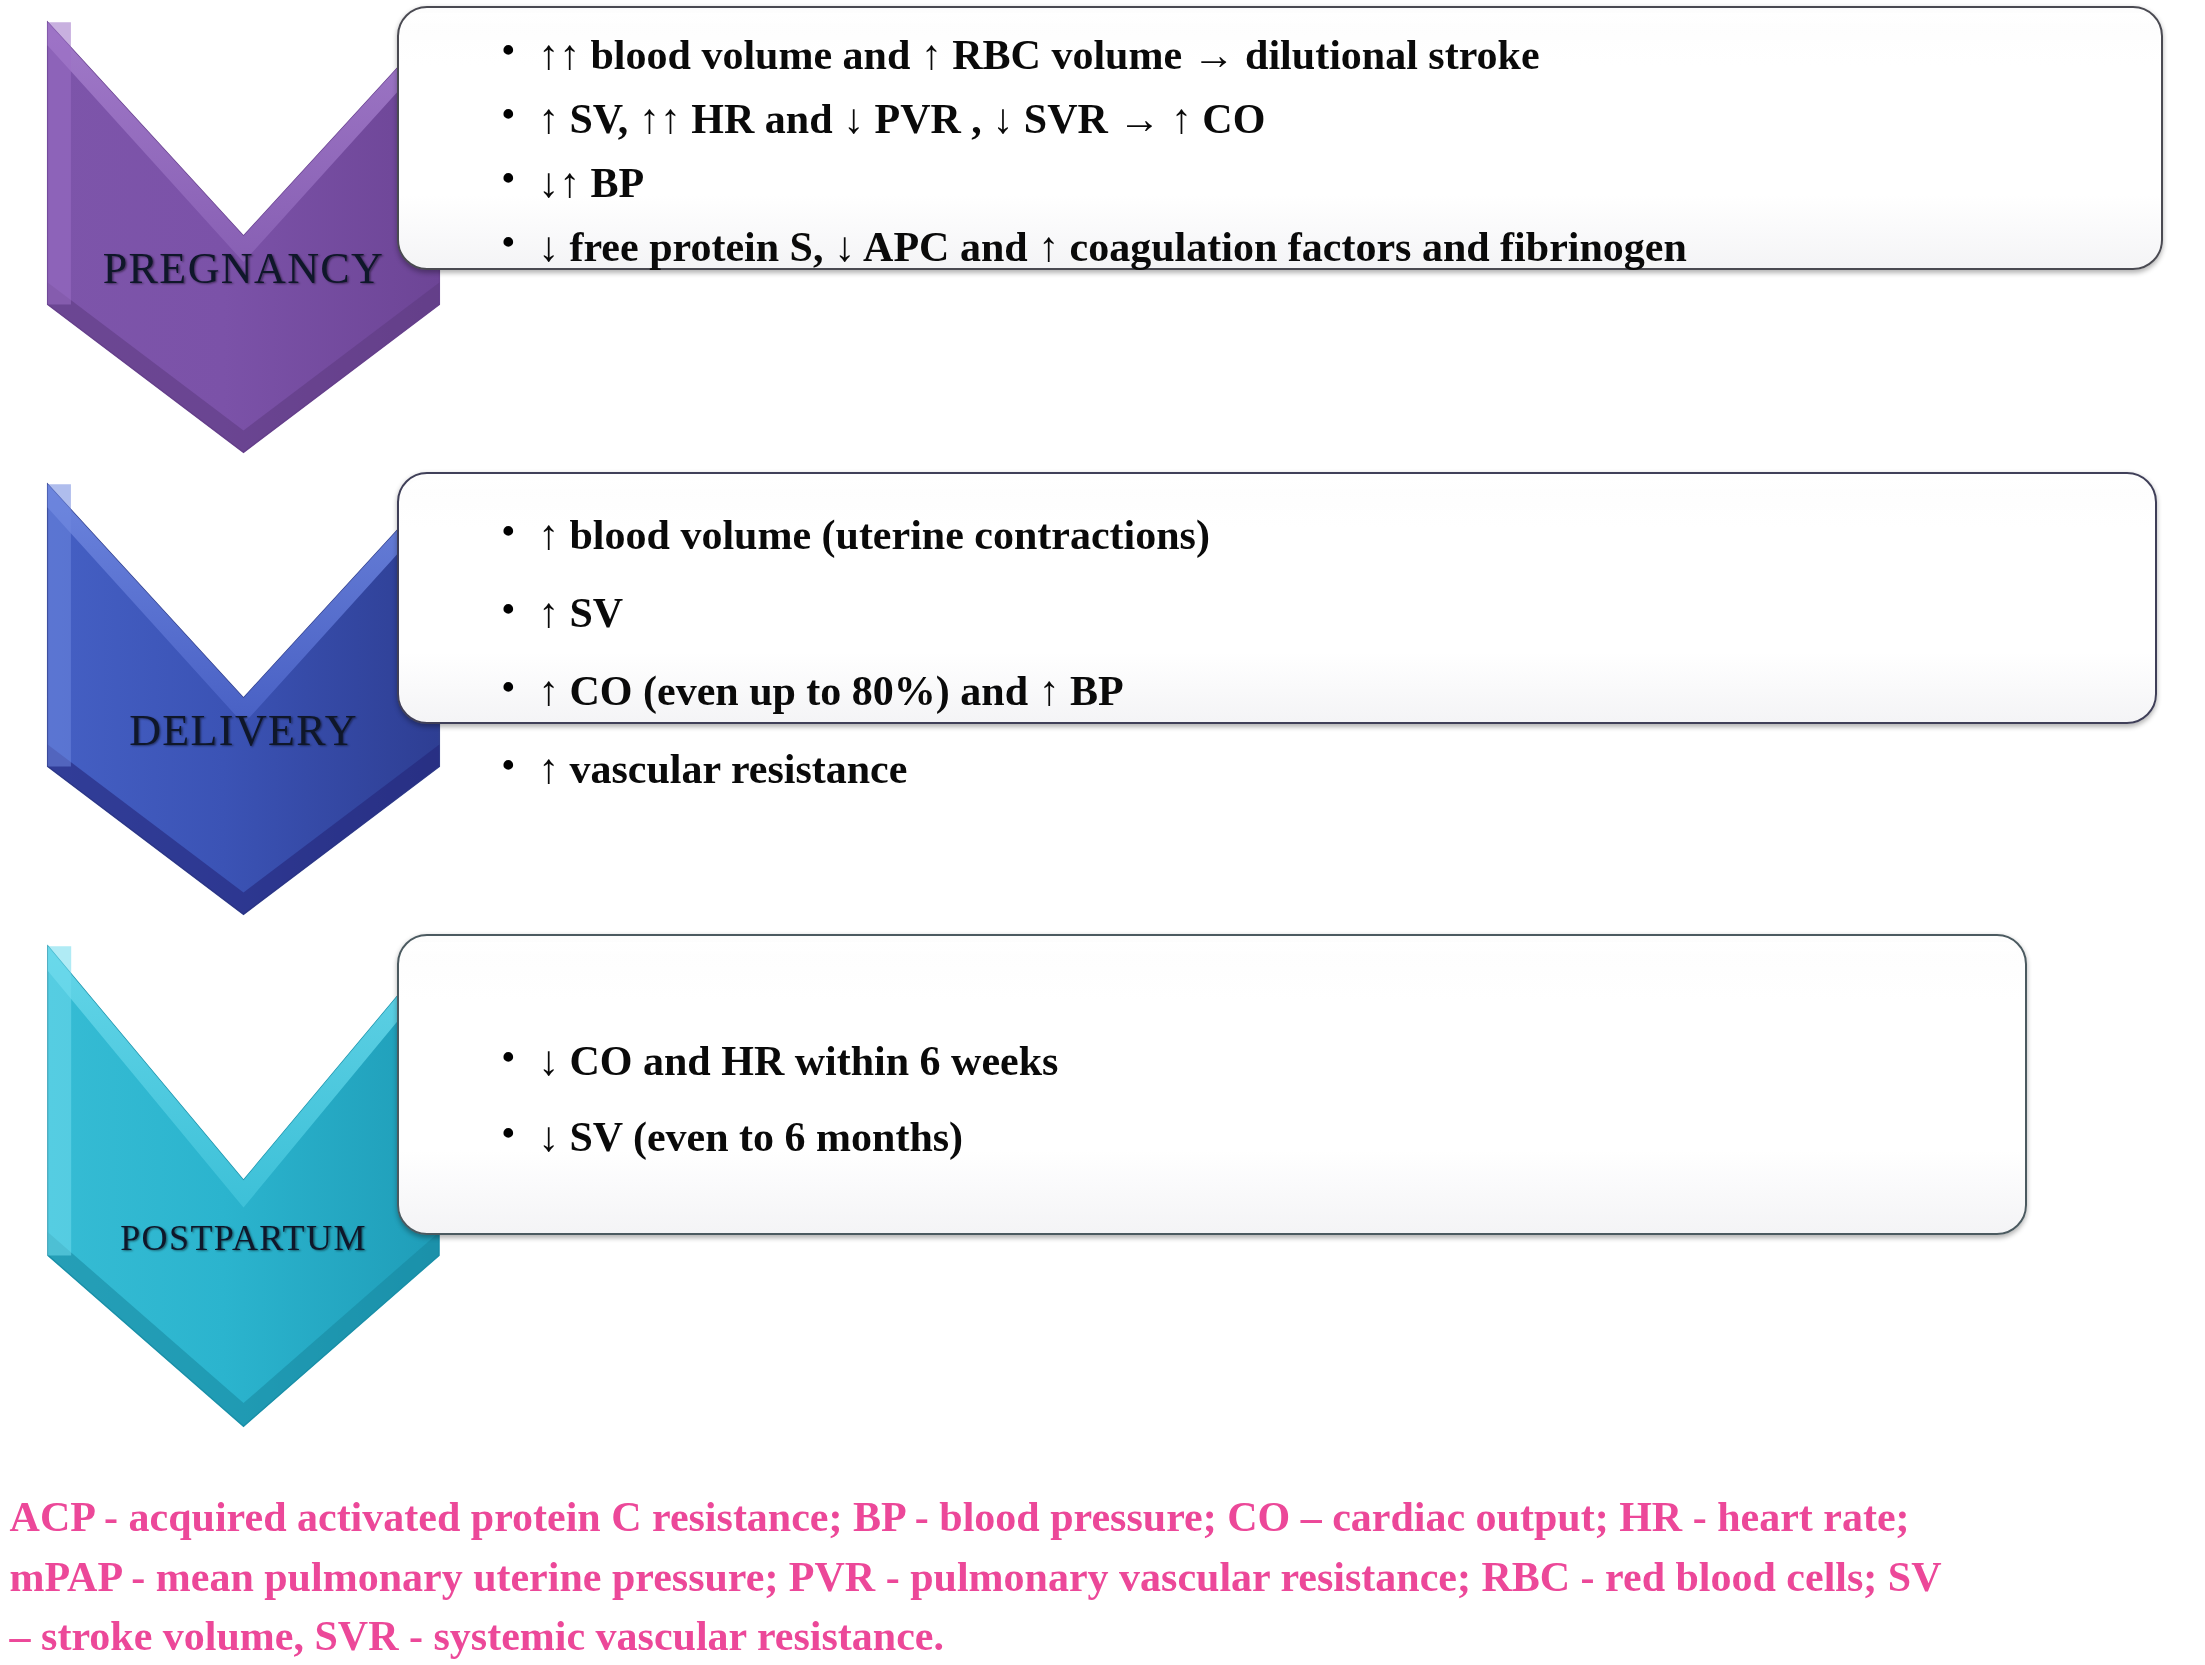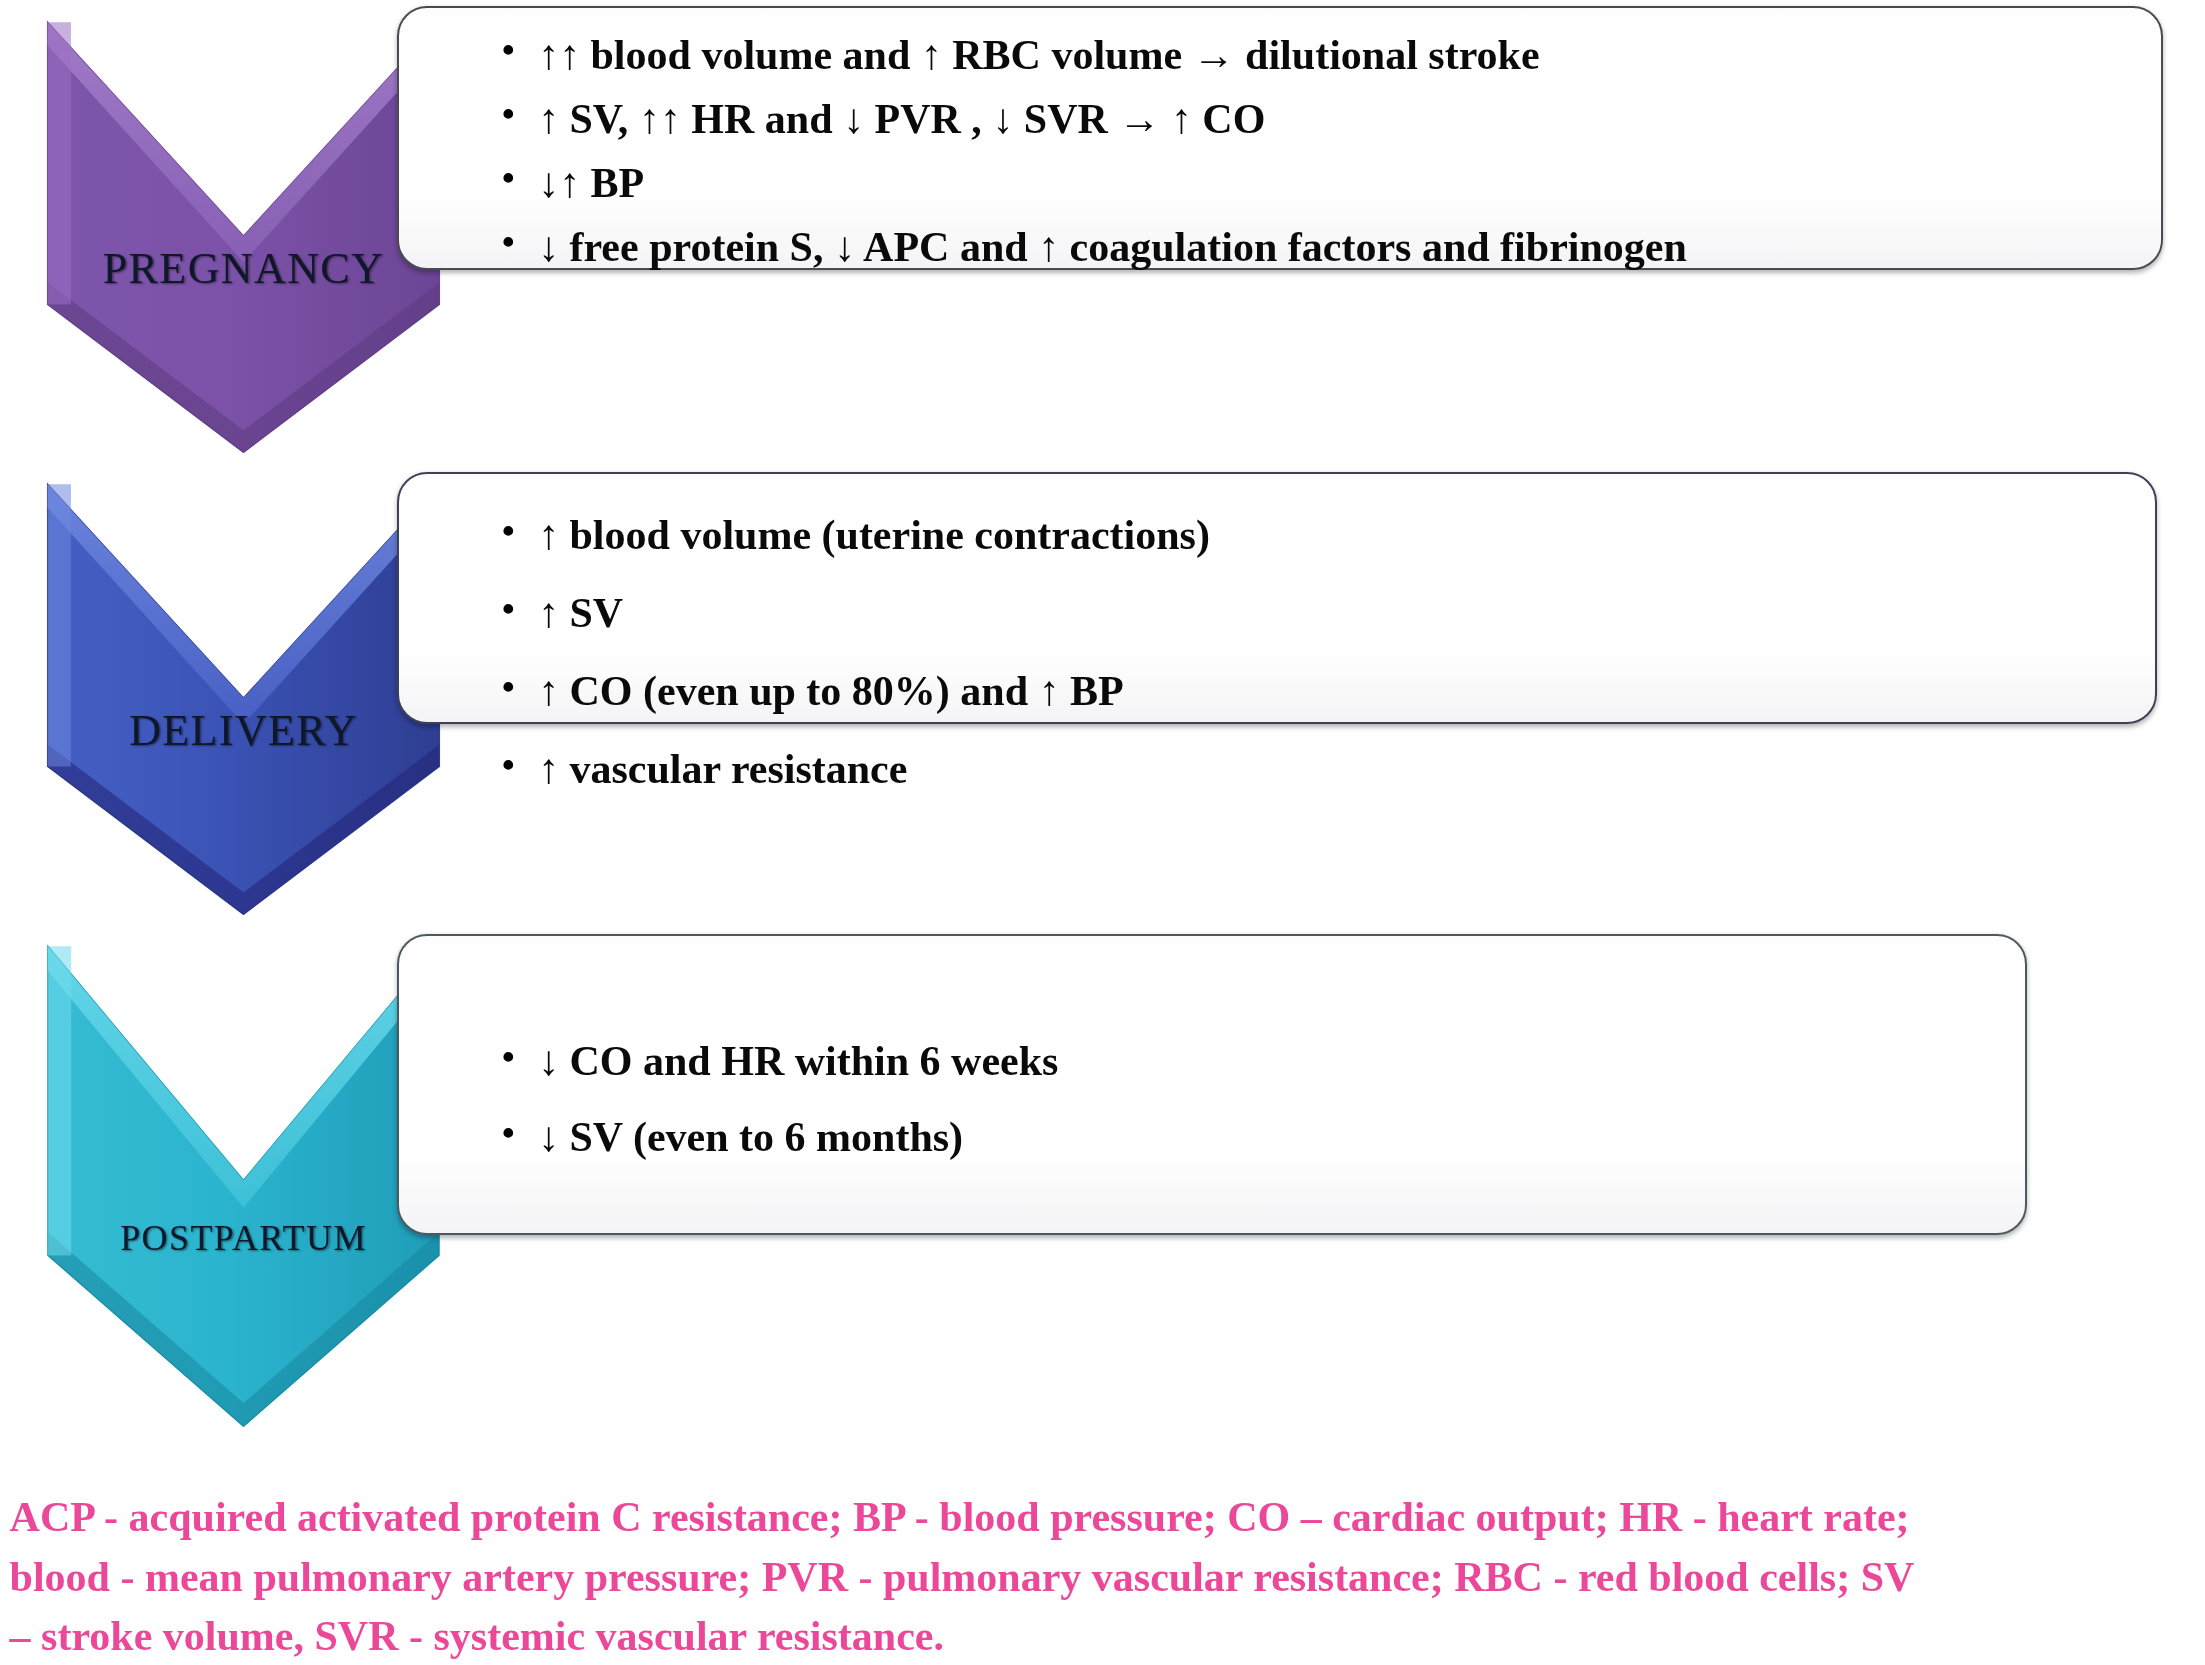--- a/index.html
+++ b/index.html
@@ -189,18 +189,18 @@
     <div class="content-box" id="box-postpartum">
       <ul class="bullet-list" id="list-postpartum">
         <li>↓ CO and HR within 6 weeks</li>
         <li>↓ SV (even to 6 months)</li>
       </ul>
     </div>
   </div>
 
   <div id="footnote">
     <div class="fn-line">ACP - acquired activated protein C resistance; BP - blood pressure; CO – cardiac output; HR - heart rate;</div>
-    <div class="fn-line">blood - mean pulmonary artery pressure; PVR - pulmonary vascular resistance; RBC - red blood cells; SV</div>
+    <div class="fn-line">mPAP - mean pulmonary uterine pressure; PVR - pulmonary vascular resistance; RBC - red blood cells; SV</div>
     <div class="fn-line">– stroke volume, SVR - systemic vascular resistance.</div>
   </div>
 
 </div>
 
 
 </body></html>

